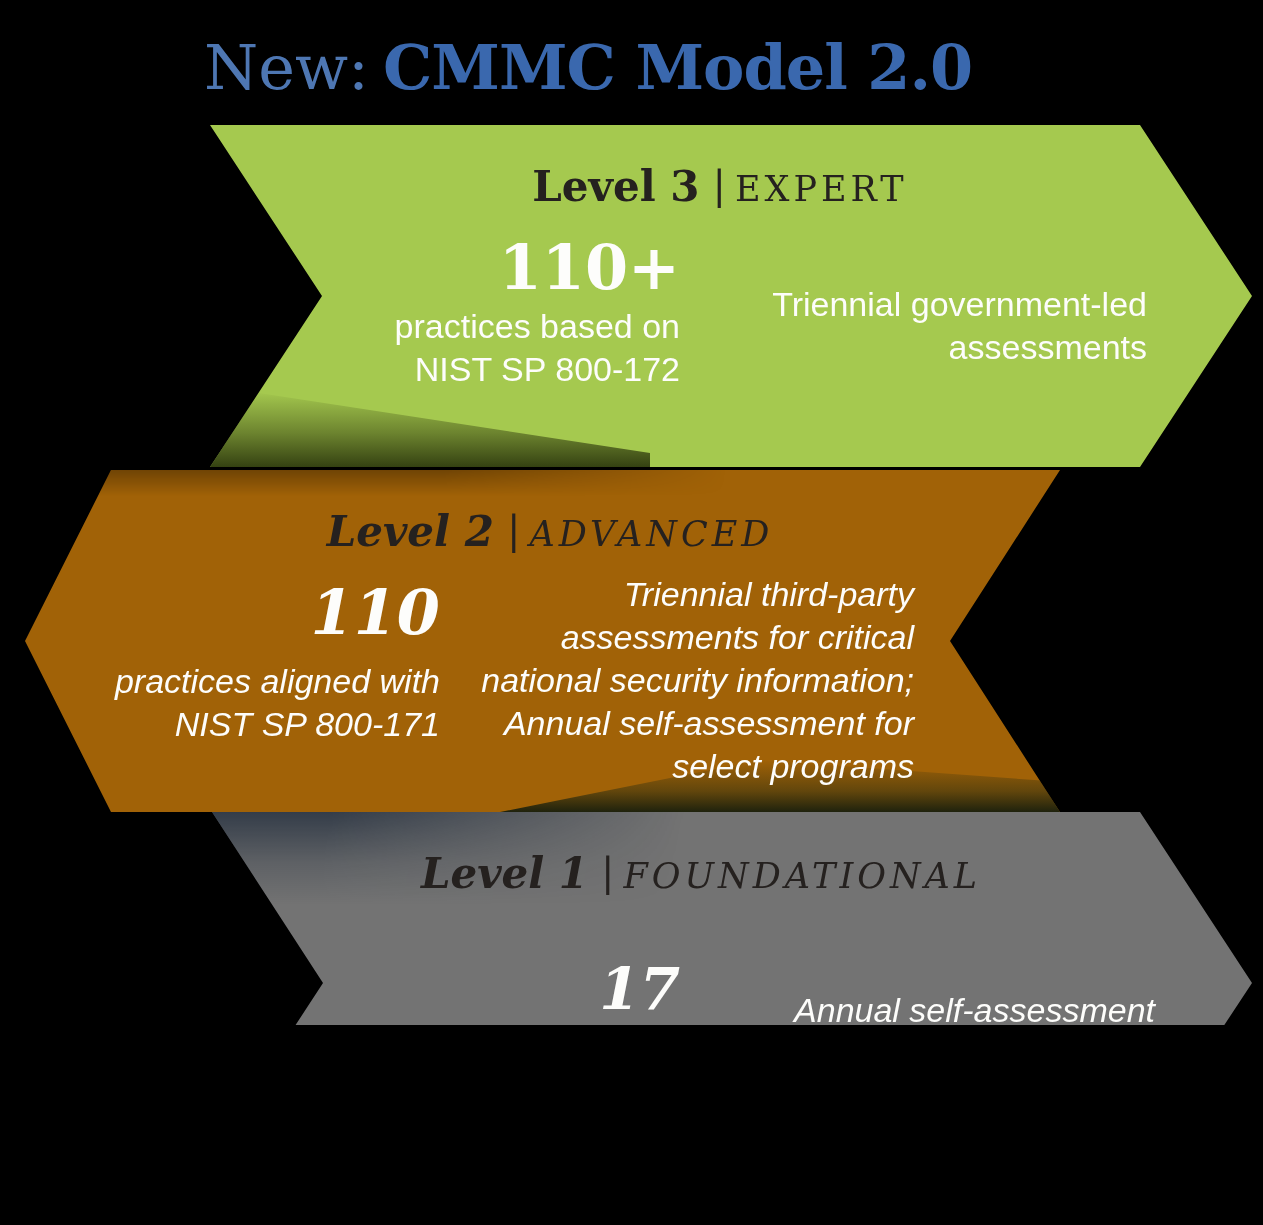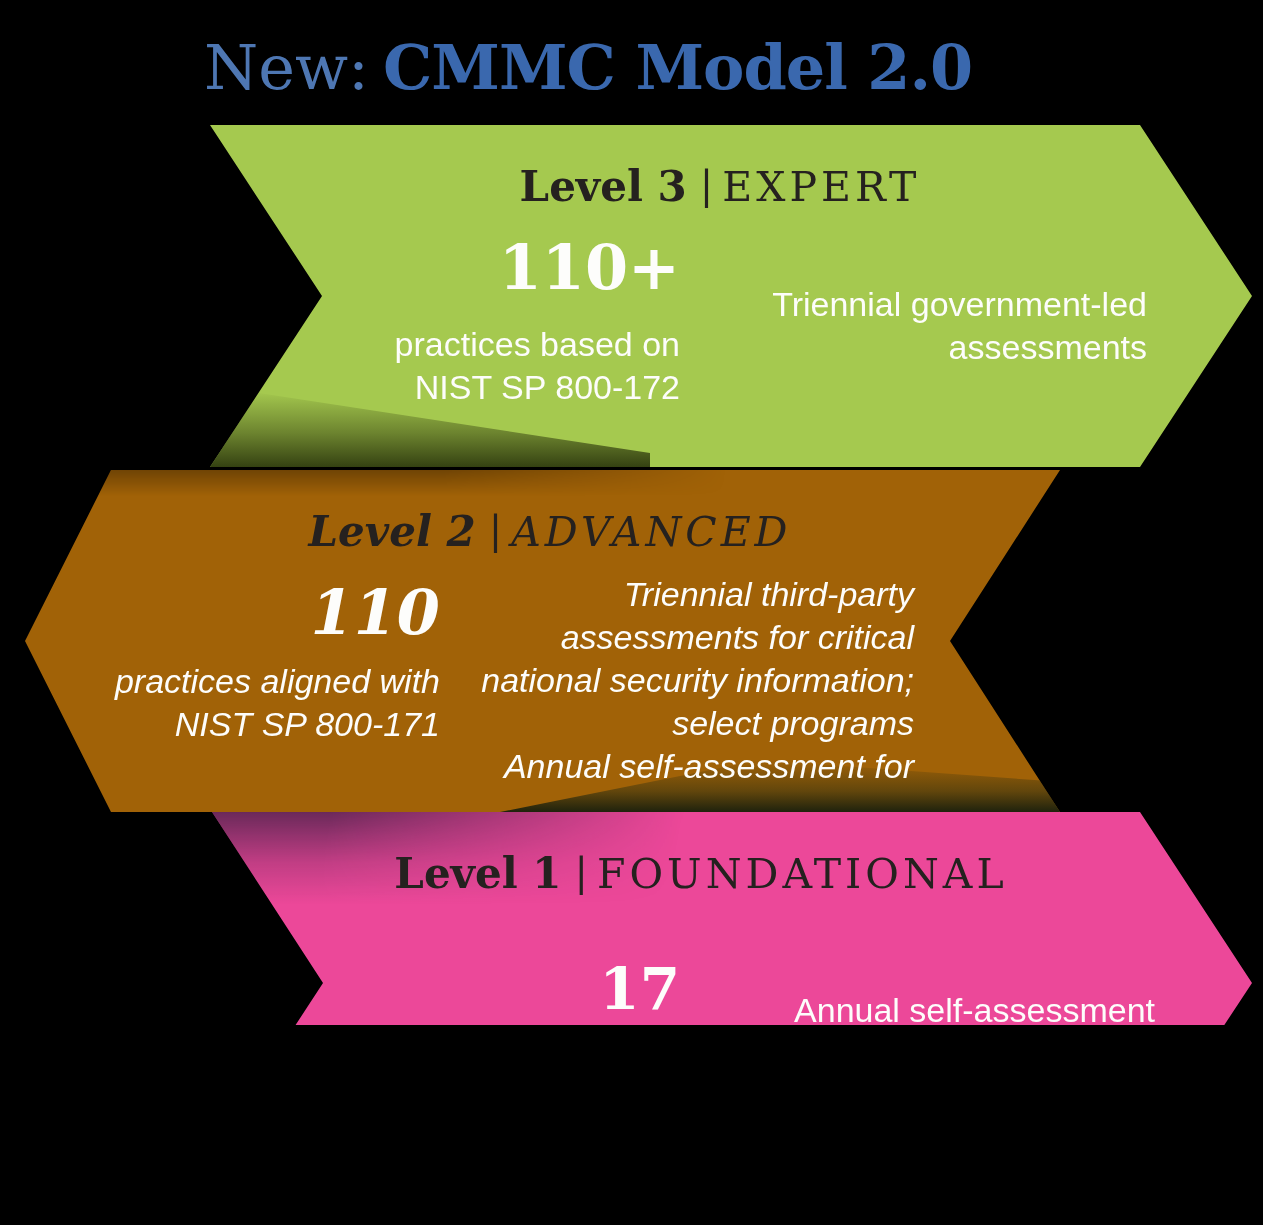--- a/index.html
+++ b/index.html
@@ -43,29 +43,29 @@
     -webkit-mask-image:linear-gradient(100deg, #000 18%, transparent 72%);
             mask-image:linear-gradient(100deg, #000 18%, transparent 72%); }
 
   
   .heading { position:absolute; top:36px; white-space:nowrap; color:#25211f; text-align:center; line-height:52px; }
   .b3 .heading { left:0; width:1020px; }
   .b2 .heading { left:0; width:1050px; }
   .b1 .heading { left:0; width:978px;  }
   .lvl  { font-family:"DejaVu Serif", serif; font-weight:700; font-size:42px; }
   .sep  { font-family:"DejaVu Serif", serif; font-weight:400; font-size:40px; margin:0 9px 0 13px; position:relative; top:-2px; }
-  .tier { font-family:"DejaVu Serif", serif; font-weight:400; font-size:41px; letter-spacing:4px; }
+  .tier { font-family:"DejaVu Serif", serif; font-weight:400; font-size:35px; letter-spacing:4px; }
 
   .col  { position:absolute; text-align:right; color:#fdfdfb; }
   .num  { font-family:"DejaVu Serif", serif; font-weight:700; line-height:1; }
   .line { font-size:34px; line-height:43px; font-weight:400; }
 
   .b3 .stat   { left:70px;  top:112px; width:400px; }
   .b3 .num    { font-size:62px; }
-  .b3 .stat .caption { margin-top:24px; }
+  .b3 .stat .caption { margin-top:6px; }
   .b3 .assess { left:517px; top:158px; width:420px; }
 
   .b2 .stat   { left:15px;  top:112px; width:400px; }
   .b2 .num    { font-size:62px; }
   .b2 .stat .caption { margin-top:16px; }
   .b2 .assess { left:449px; top:103px; width:440px; }
 
   .b1 .stat   { left:68px;  top:148px; width:400px; }
   .b1 .num    { font-size:58px; }
   .b1 .stat .caption { margin-top:16px; }
@@ -108,26 +108,26 @@
       <div class="num">110</div>
       <div class="caption">
         <div class="line">practices aligned with</div>
         <div class="line">NIST SP 800-171</div>
       </div>
     </div>
     <div class="col assess">
       <div class="line">Triennial third-party</div>
       <div class="line">assessments for critical</div>
       <div class="line">national security information;</div>
+      <div class="line">Annual self-assessment for</div>
       <div class="line">select programs</div>
-      <div class="line">Annual self-assessment for</div>
     </div>
   </div>
 
-  <div class="banner b1" style="background-color: #ec4899;">
+  <div class="banner b1" style="background-color: #737373; font-style: italic;">
     <div class="overlay shade1"></div>
     <div class="heading">
       <span class="lvl">Level 1</span><span class="sep">|</span><span class="tier">FOUNDATIONAL</span>
     </div>
     <div class="col stat">
       <div class="num">17</div>
       <div class="caption">
         <div class="line">practices</div>
       </div>
     </div>

